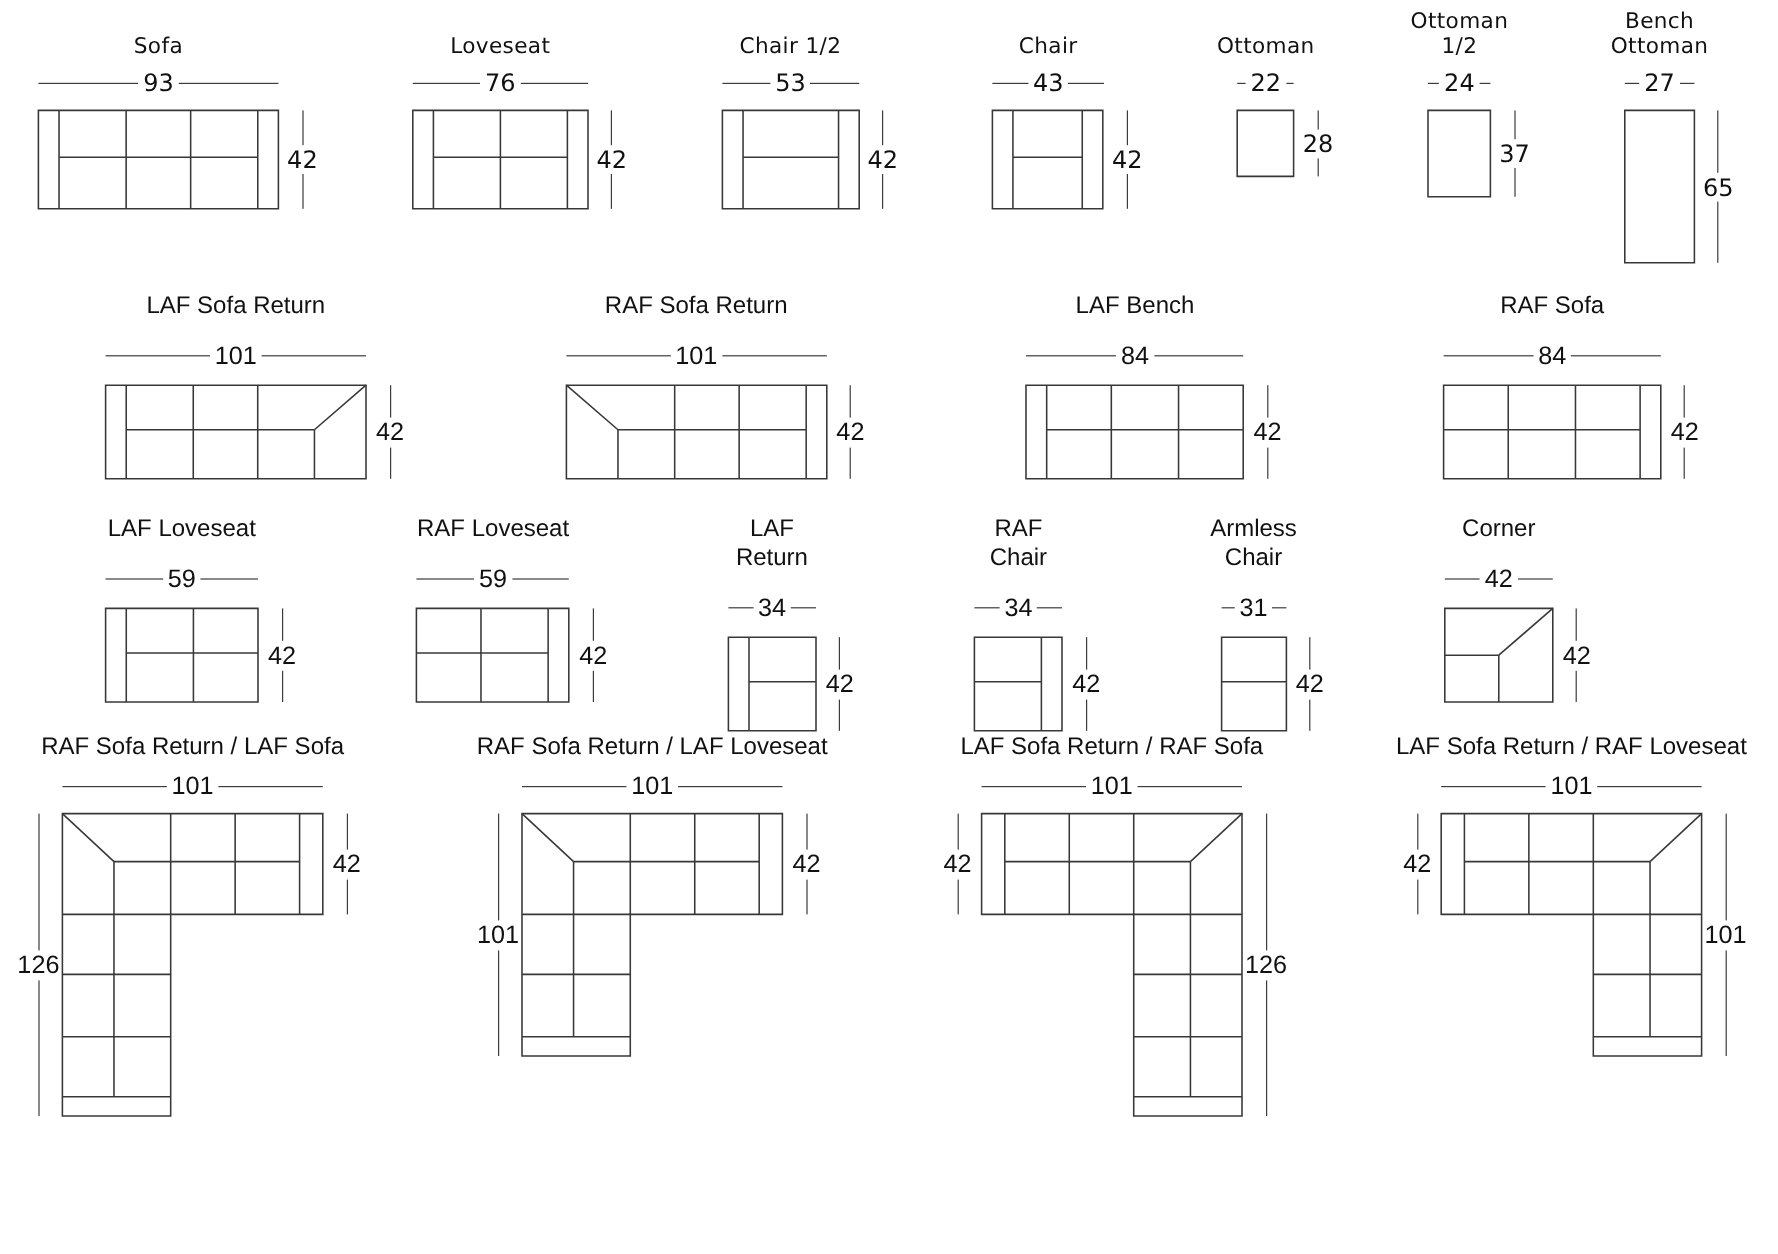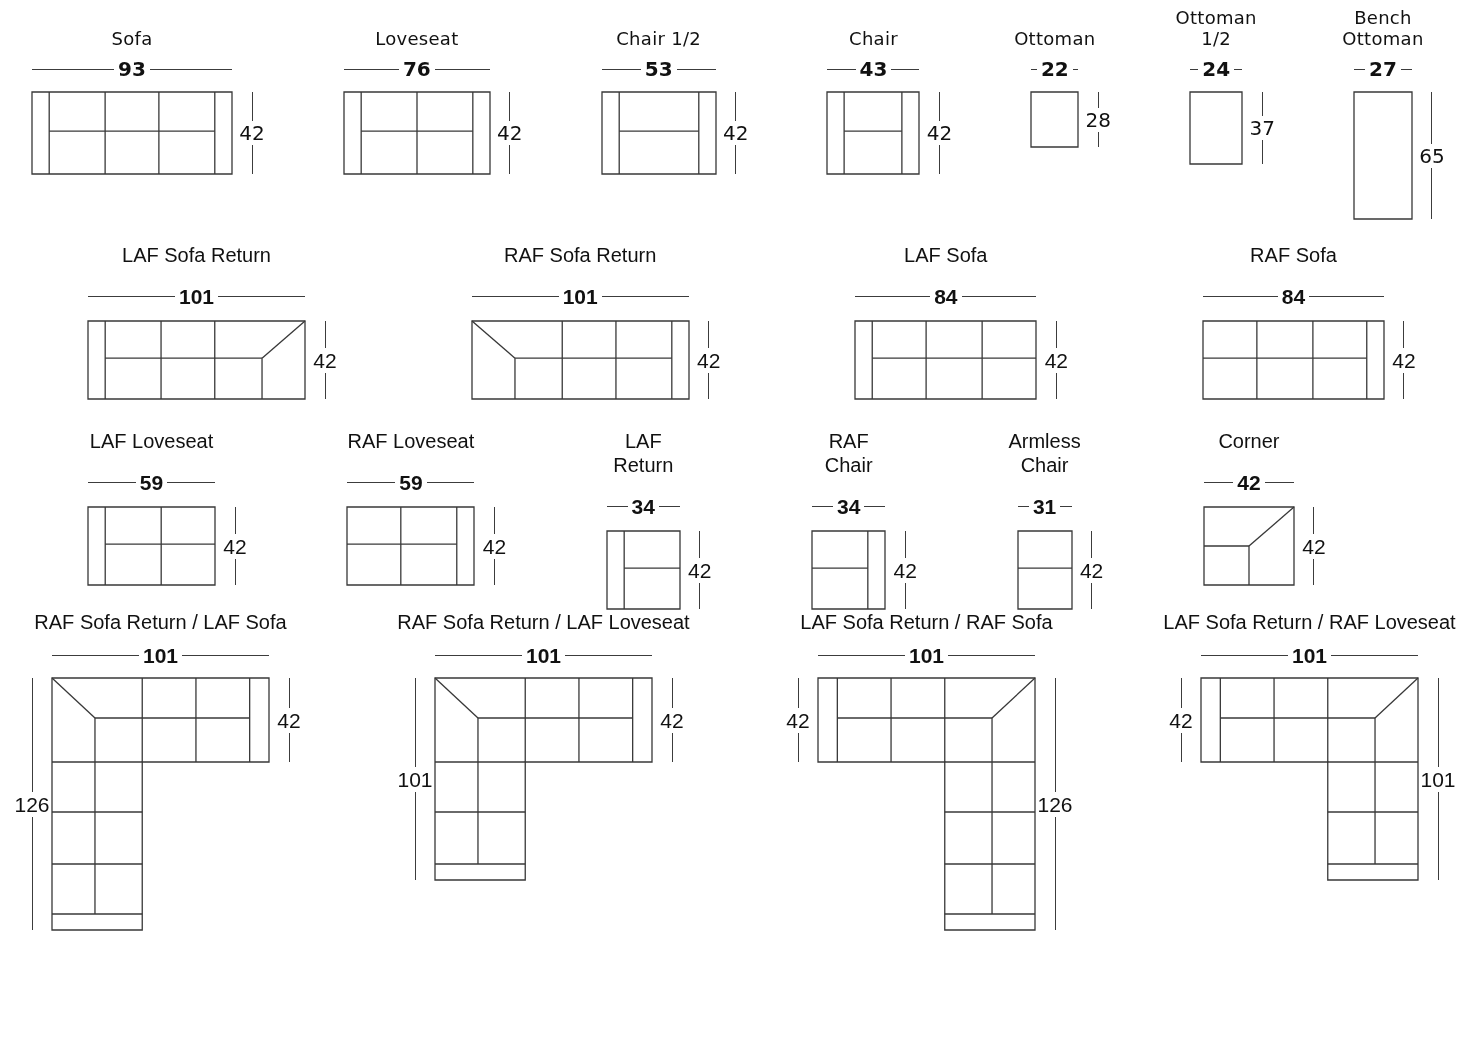--- a/index.html
+++ b/index.html
@@ -20,21 +20,20 @@
     min-height:44px;display:flex;align-items:flex-end;justify-content:center;
     letter-spacing:.3px;
   }
   .row2 .ptitle,.row3 .ptitle{
     font-family:"Liberation Sans",sans-serif;font-size:20px;min-height:24px;
     margin-bottom:16px;letter-spacing:0;
   }
   .hdim{
     display:flex;align-items:center;height:22px;font-size:20px;
     margin:8px 0 12px;
-    font-weight:bold;
   }
   .row2 .hdim,.row3 .hdim{font-family:"Liberation Sans",sans-serif;font-size:21px;margin:2px 0 14px;}
   .hline{flex:1;height:0;border-top:1.5px solid #3c3c3c;}
   .hnum{padding:0 4px;line-height:1;}
   .pbody{display:flex;align-items:stretch;}
   .vdim{
     width:40px;display:flex;flex-direction:column;align-items:center;
     font-size:20px;
   }
   .row2 .vdim,.row3 .vdim{font-family:"Liberation Sans",sans-serif;font-size:21px;}
@@ -250,21 +249,21 @@
             <line x1="0" y1="0" x2="20" y2="20" stroke="#383838" stroke-width="1.3" vector-effect="non-scaling-stroke"></line>
           </svg>
           <div class="vdim">
             <span class="vline"></span>
             <span class="vnum">42</span>
             <span class="vline"></span>
           </div>
         </div>
       </div>
       <div class="piece">
-        <div class="ptitle" style="width: 181px;">LAF Sofa</div>
+        <div class="ptitle" style="width: 181px;">LAF Bench</div>
         <div class="hdim" style="width: 181px;">
           <span class="hline"></span>
           <span class="hnum">84</span>
           <span class="hline"></span>
         </div>
         <div class="pbody">
           <svg width="181" height="78" viewBox="0 0 84 42" preserveAspectRatio="none" style="overflow: visible;">
             <rect x="0" y="0" width="84" height="42" fill="none" stroke="#383838" stroke-width="1.3" vector-effect="non-scaling-stroke"></rect>
             <line x1="8" y1="0" x2="8" y2="42" stroke="#383838" stroke-width="1.3" vector-effect="non-scaling-stroke"></line>
             <line x1="33" y1="0" x2="33" y2="42" stroke="#383838" stroke-width="1.3" vector-effect="non-scaling-stroke"></line>

